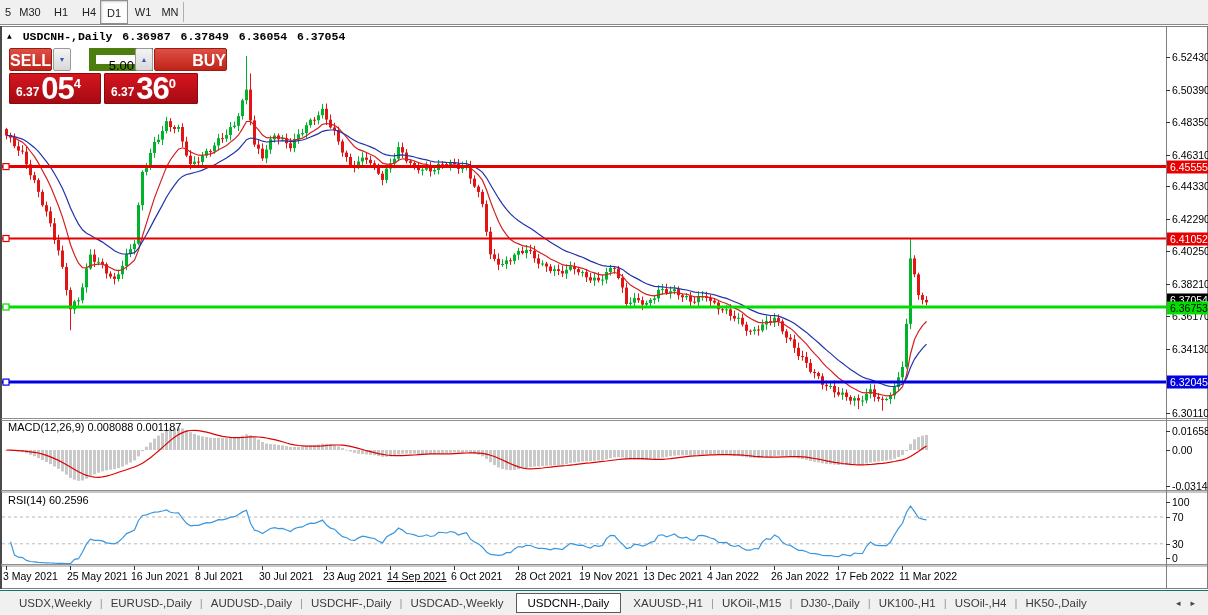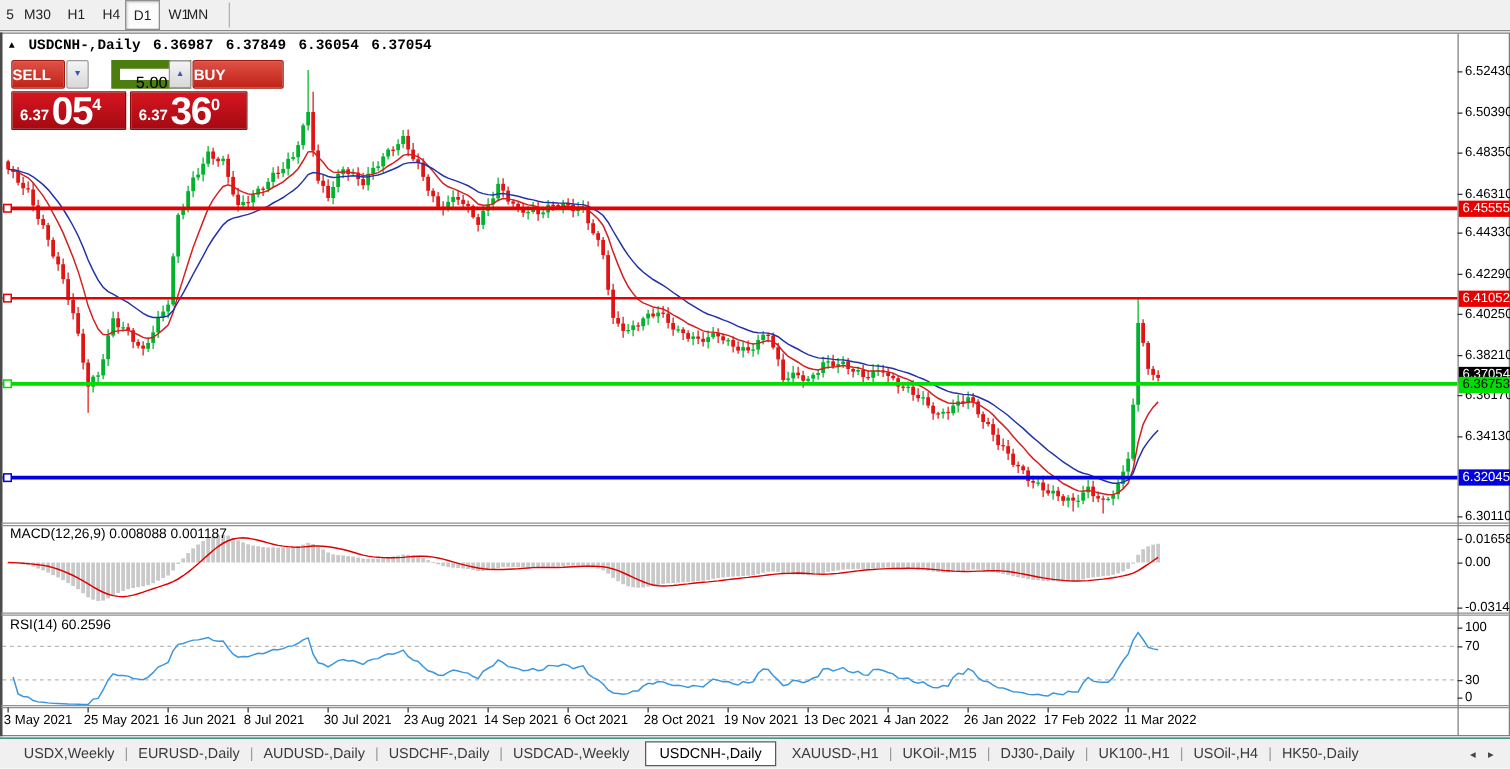--- a/index.html
+++ b/index.html
@@ -22,22 +22,22 @@
   #chart-svg { position:absolute; left:0; top:0; z-index:1; }
 
   
   .chart-title { position:absolute; left:7px; top:30px; z-index:10; font-size:11.5px;
     font-weight:600; color:#000; white-space:nowrap;font-family:Liberation Mono, monospace; }
   .chart-title .tri { font-size:8px; vertical-align:1px; margin-right:4px; }
   .chart-title span { margin-right:3px; }
 
   
   .tp { position:absolute; z-index:11; }
-  .tp-btn { background:linear-gradient(180deg,#df5045,#c02318); color:#fff; text-align:left;
-    font-size:12px; font-weight:bold; line-height:23px; border:1px solid #9d1a10; border-radius:2px; cursor:pointer;}
+  .tp-btn { background:linear-gradient(180deg,#df5045,#c02318); color:#fff; text-align:right;
+    font-size:16px; font-weight:bold; line-height:23px; border:1px solid #9d1a10; border-radius:2px; cursor:pointer;}
   .tp-spin { background:linear-gradient(180deg,#f4f4f4,#d8d8d8); border:1px solid #9a9a9a;
     color:#3a57c0; font-size:7px; text-align:center; line-height:21px; cursor:pointer; border-radius:2px;}
   .tp-field { background:#fff; border:7px solid #4d7c0f; font-size:13px; color:#000;
     text-align:right; padding-right:12px; line-height:21px;margin-left:18px; }
   .tp-box { background:linear-gradient(180deg,#d61520,#a50a12); border:1px solid #8d0a0a;
     color:#fff; display:flex; align-items:flex-start; border-radius:1px; cursor:pointer; }
   .tp-box .base { font-size:12px; font-weight:bold; align-self:flex-end; margin:0 2px 4px 6px; }
   .tp-box .big  { font-size:31px; font-weight:bold; line-height:29px; letter-spacing:-1px;}
   .tp-box .sup  { font-size:13px; font-weight:bold; margin-top:2px; }
 
@@ -820,21 +820,21 @@
   </svg>
 
 <div class="toolbar">
   <div id="tf-holder">
       <div class="tf-btn" style="left: 2px; width: 12px;">5</div>
       <div class="tf-btn" style="left: 14px; width: 32px;">M30</div>
       <div class="tf-btn" style="left: 48px; width: 26px;">H1</div>
       <div class="tf-btn" style="left: 76px; width: 26px;">H4</div>
       <div class="tf-btn active" style="left: 100px; width: 28px;">D1</div>
       <div class="tf-btn" style="left: 130px; width: 26px;">W1</div>
-      <div class="tf-btn" style="left: 144px; width: 28px; text-align: center;">MN</div>
+      <div class="tf-btn" style="left: 156px; width: 28px; text-align: center;">MN</div>
     </div>
   <div class="toolbar-divider"></div>
 </div>
 
 <div class="chart-title">
   <span class="tri">▲</span>
   <span>USDCNH-,Daily</span>
   <span>6.36987</span>
   <span>6.37849</span>
   <span>6.36054</span>
@@ -890,21 +890,21 @@
     <div class="scale-label" style="top: 544px;">30</div>
     <div class="scale-label" style="top: 558px;">0</div>
   </div>
 <div id="date-holder">
     <div class="date-label" style="left: 3px;">3 May 2021</div>
     <div class="date-label" style="left: 67px;">25 May 2021</div>
     <div class="date-label" style="left: 131px;">16 Jun 2021</div>
     <div class="date-label" style="left: 195px;">8 Jul 2021</div>
     <div class="date-label" style="left: 259px;">30 Jul 2021</div>
     <div class="date-label" style="left: 323px;">23 Aug 2021</div>
-    <div class="date-label" style="left: 387px;">14 Sep 2021</div>
+    <div class="date-label" style="left: 387px; text-decoration: underline;">14 Sep 2021</div>
     <div class="date-label" style="left: 451px;">6 Oct 2021</div>
     <div class="date-label" style="left: 515px;">28 Oct 2021</div>
     <div class="date-label" style="left: 579px;">19 Nov 2021</div>
     <div class="date-label" style="left: 643px;">13 Dec 2021</div>
     <div class="date-label" style="left: 707px;">4 Jan 2022</div>
     <div class="date-label" style="left: 771px;">26 Jan 2022</div>
     <div class="date-label" style="left: 835px;">17 Feb 2022</div>
     <div class="date-label" style="left: 899px;">11 Mar 2022</div>
   </div>
 

